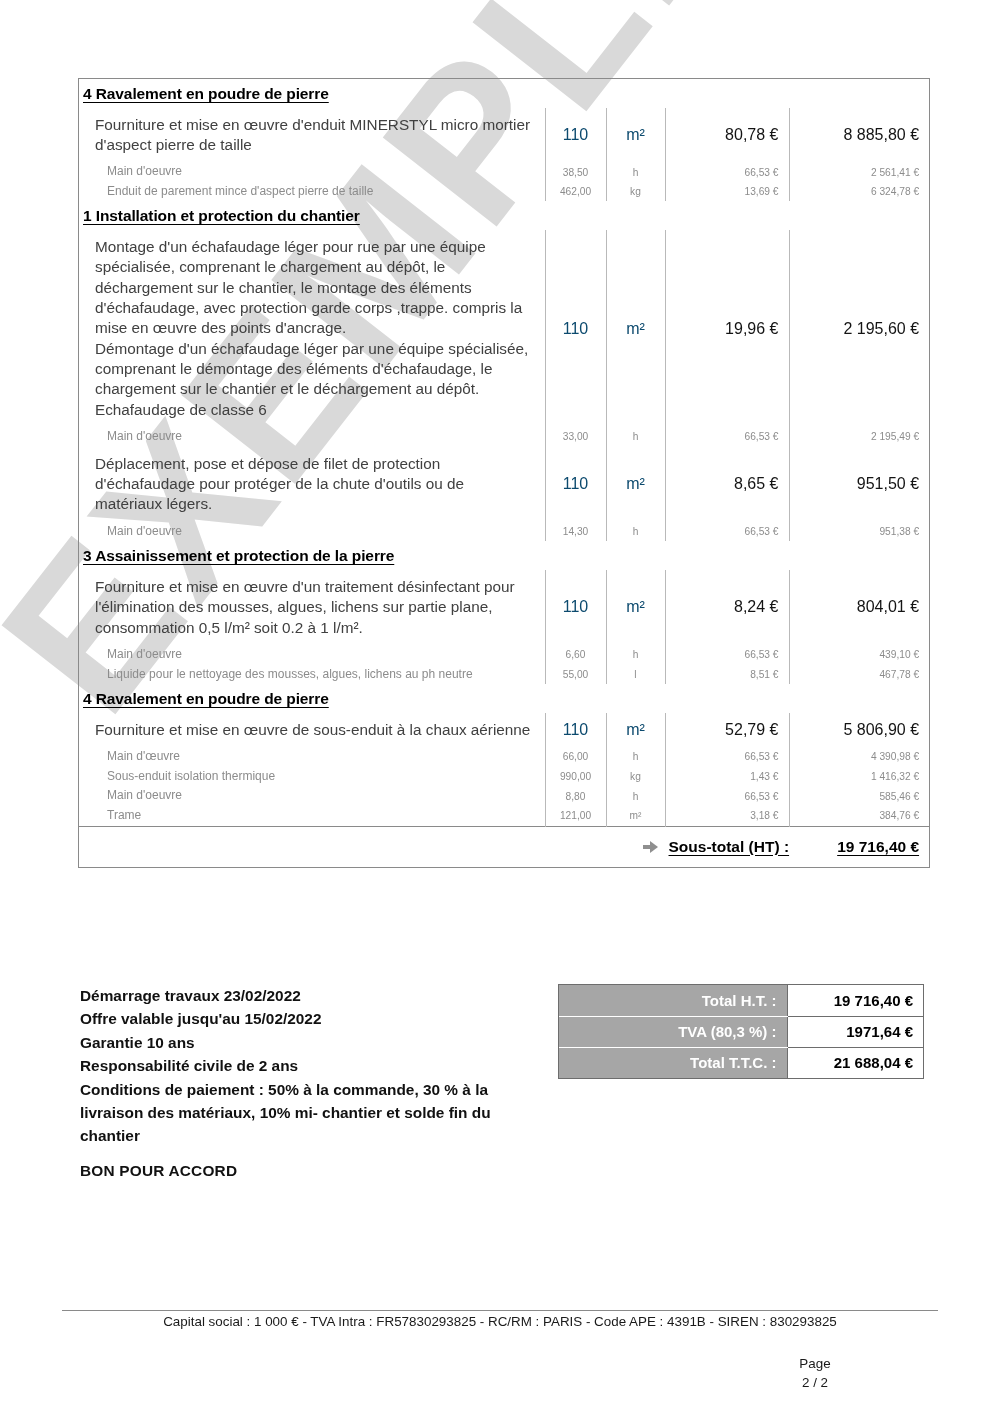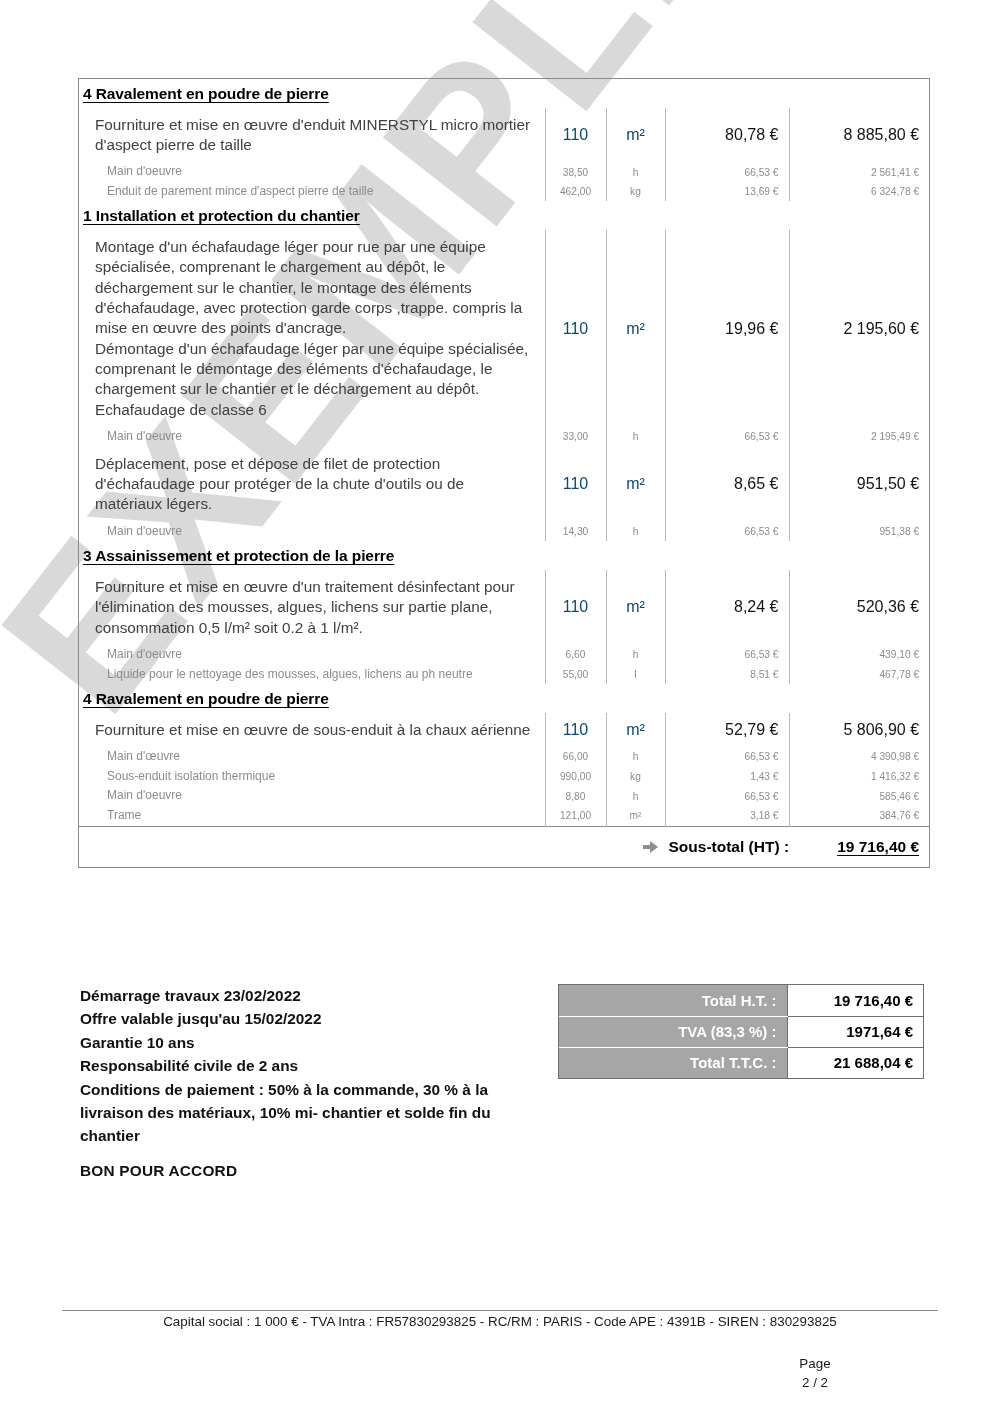--- a/index.html
+++ b/index.html
@@ -174,20 +174,21 @@
     position: absolute;
     left: 7px; top: 0;
     width: 0; height: 0;
     border-top: 6px solid transparent;
     border-bottom: 6px solid transparent;
     border-left: 8px solid #8f8f8f;
   }
   .subtotal-label {
     font-size: 15.5px;
     font-weight: 700;
+    text-decoration: underline;
     text-underline-offset: 3px;
     white-space: nowrap;
   }
   .subtotal-value {
     font-size: 15.5px;
     font-weight: 700;
     text-decoration: underline;
     text-underline-offset: 3px;
     white-space: nowrap;
     min-width: 130px;
@@ -361,21 +362,21 @@
             <td class="tot">951,38 €</td>
           </tr>
           <tr class="section-row">
             <td class="section-cell" colspan="5"><span class="section-title">3 Assainissement et protection de la pierre</span></td>
           </tr>
           <tr class="item-row">
             <td class="desc">Fourniture et mise en œuvre d'un traitement désinfectant pour l'élimination des mousses, algues, lichens sur partie plane, consommation 0,5 l/m² soit 0.2 à 1 l/m².</td>
             <td class="qty">110</td>
             <td class="unit">m²</td>
             <td class="pu">8,24 €</td>
-            <td class="tot">520,36 €</td>
+            <td class="tot">804,01 €</td>
           </tr>
           <tr class="sub-row">
             <td class="desc">Main d'oeuvre</td>
             <td class="qty">6,60</td>
             <td class="unit">h</td>
             <td class="pu">66,53 €</td>
             <td class="tot">439,10 €</td>
           </tr>
           <tr class="sub-row">
             <td class="desc">Liquide pour le nettoyage des mousses, algues, lichens au ph neutre</td>
@@ -450,21 +451,21 @@
       <colgroup>
           <col class="t-lab">
           <col class="t-val">
         </colgroup>
       <tbody id="totals-body">
           <tr>
             <td class="t-label">Total H.T. :</td>
             <td class="t-value">19 716,40 €</td>
           </tr>
           <tr>
-            <td class="t-label">TVA (83,3 %) :</td>
+            <td class="t-label">TVA (80,3 %) :</td>
             <td class="t-value">1971,64 €</td>
           </tr>
           <tr>
             <td class="t-label">Total T.T.C. :</td>
             <td class="t-value">21 688,04 €</td>
           </tr>
         </tbody>
     </table>
   </div>
 

